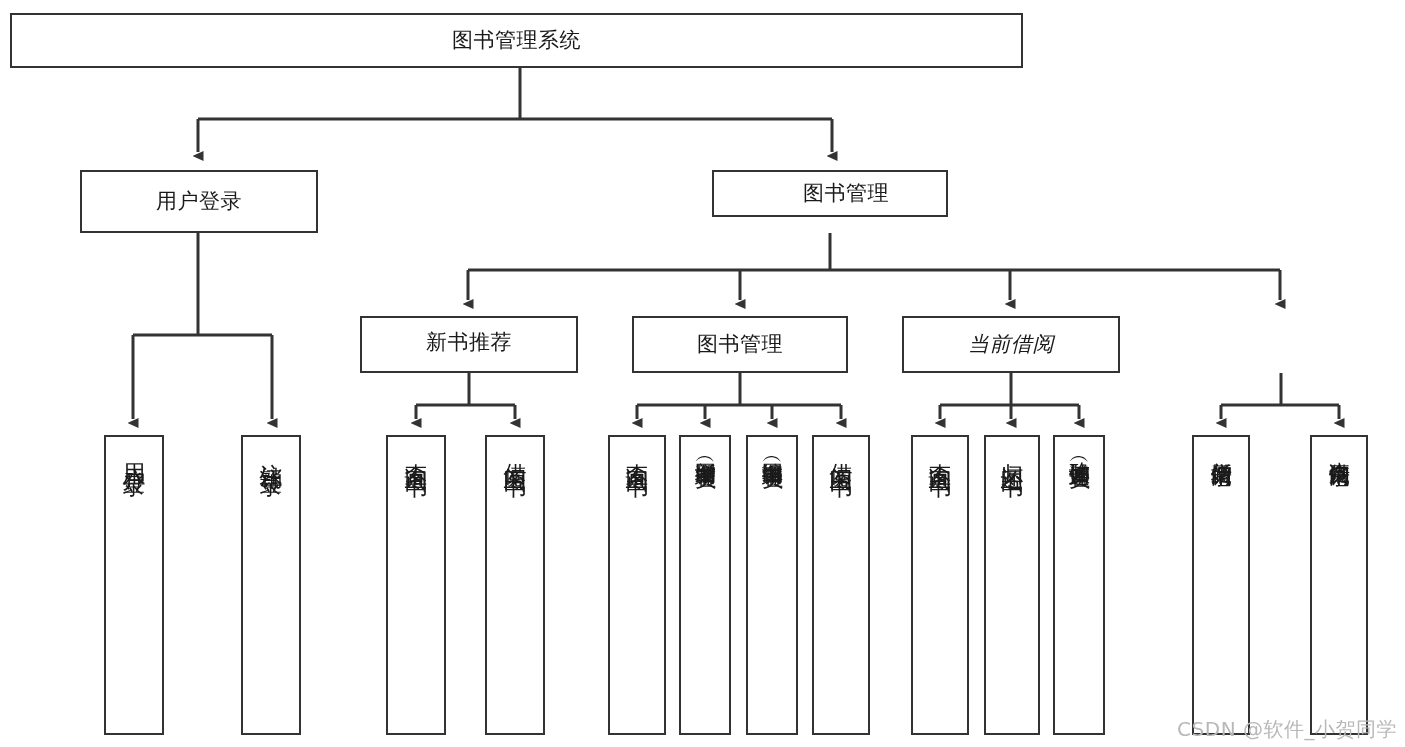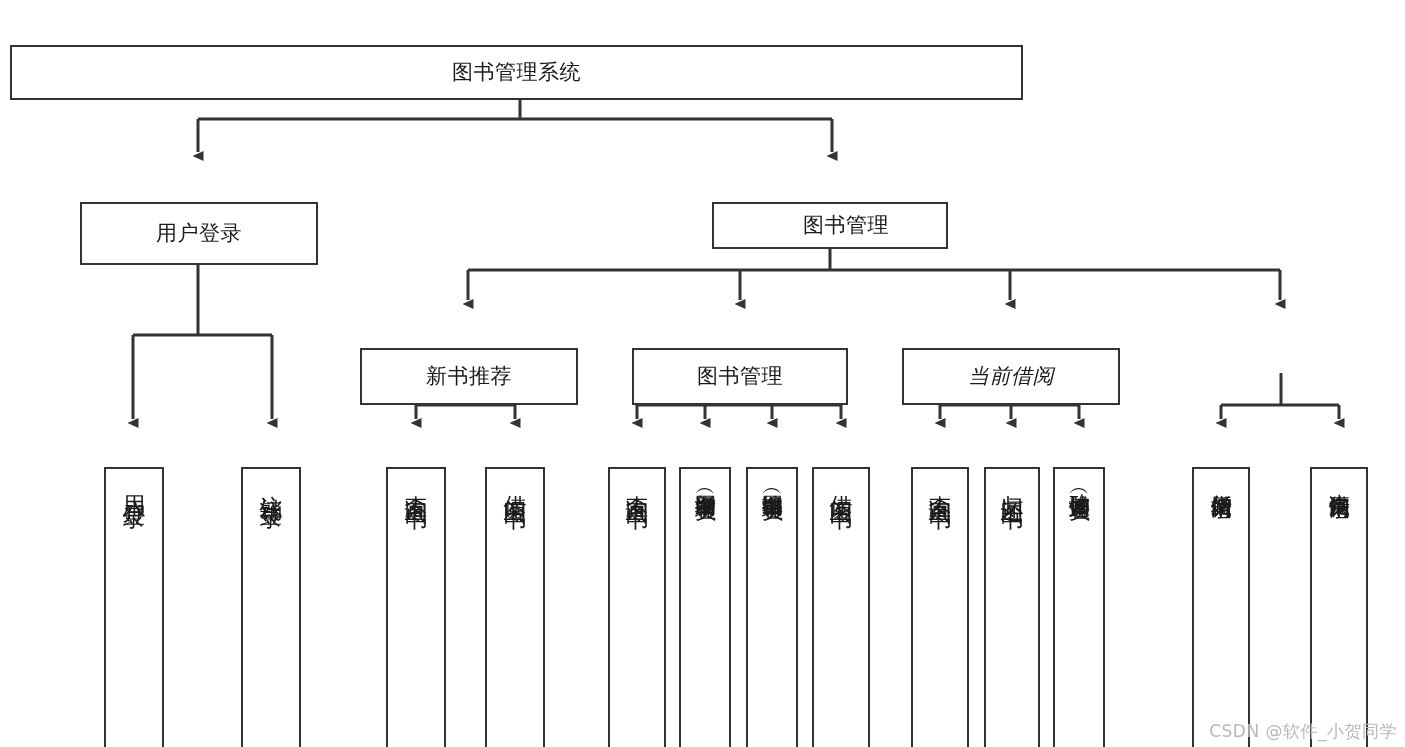--- a/index.html
+++ b/index.html
@@ -28,21 +28,20 @@
   }
   .node {
     position: absolute;
     box-sizing: border-box;
     background: #ffffff;
     border: 2px solid #333333;
     display: flex;
     align-items: center;
     justify-content: center;
     color: #1a1a1a;
-    margin-top: 32px;
   }
   .node .label {
     display: block;
     text-align: center;
     line-height: 1.18;
     white-space: pre-line;
   }
   
   .node.h .label {
     font-size: 21px;
@@ -67,21 +66,21 @@
     white-space: nowrap;
   }
   .node.v.tight .label {
     font-size: 21px;
     letter-spacing: 1px;
   }
   .watermark {
     position: absolute;
     right: 8px;
     bottom: 4px;
-    font-size: 17px;
+    font-size: 20px;
     color: #b8b8b8;
     letter-spacing: 0.5px;
     white-space: nowrap;
   }
 </style>
 </head>
 <body>
 
 <div id="canvas">
 
@@ -140,21 +139,21 @@
     <span class="label">图书管理系统</span>
   </div>
 
   <div class="node h" style="left:80px; top:170px; width:238px; height:63px;">
     <span class="label">用户登录</span>
   </div>
   <div class="node h" style="left:712px; top:170px; width:236px; height:47px;padding-left:32px;">
     <span class="label">图书管理</span>
   </div>
 
-  <div class="node h" style="left:360px; top:316px; width:218px; height:57px;">
+  <div class="node h" style="left:360px; top:316px; width:218px; height:57px;font-family:Liberation Mono, monospace;">
     <span class="label">新书推荐</span>
   </div>
   <div class="node h" style="left:632px; top:316px; width:216px; height:57px;">
     <span class="label">图书管理</span>
   </div>
   <div class="node h" style="left:902px; top:316px; width:218px; height:57px;font-style:italic;">
     <span class="label">当前借阅</span>
   </div>
 
   <div class="node v" style="left:104px; top:435px; width:60px; height:300px;">

